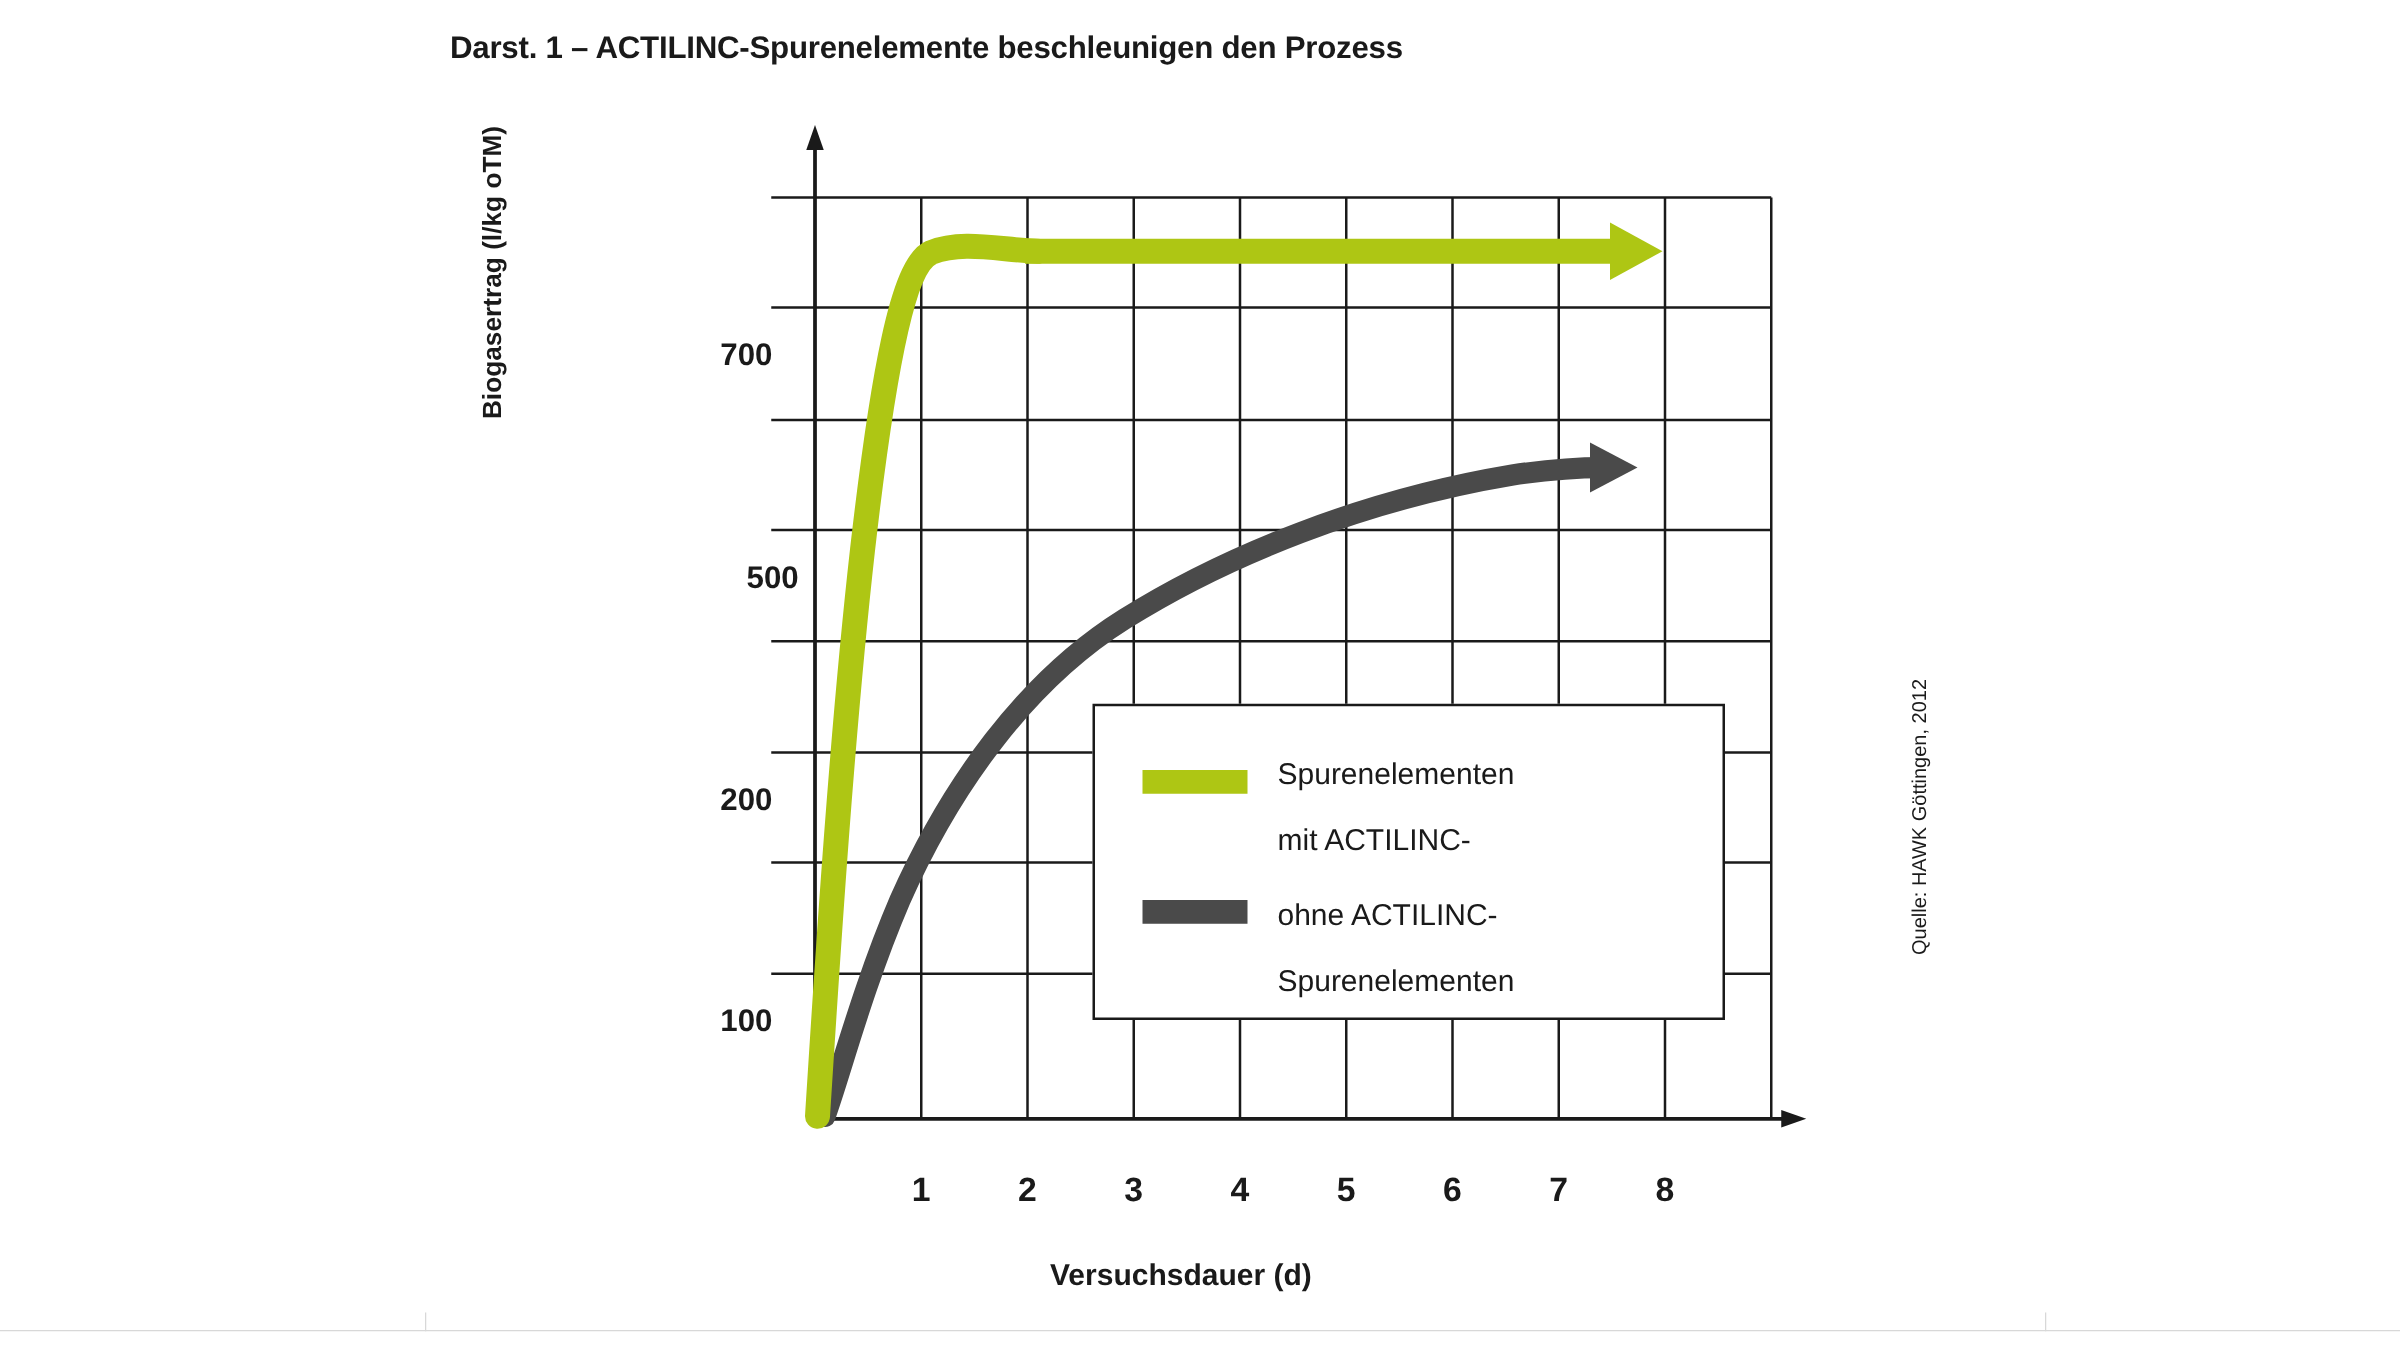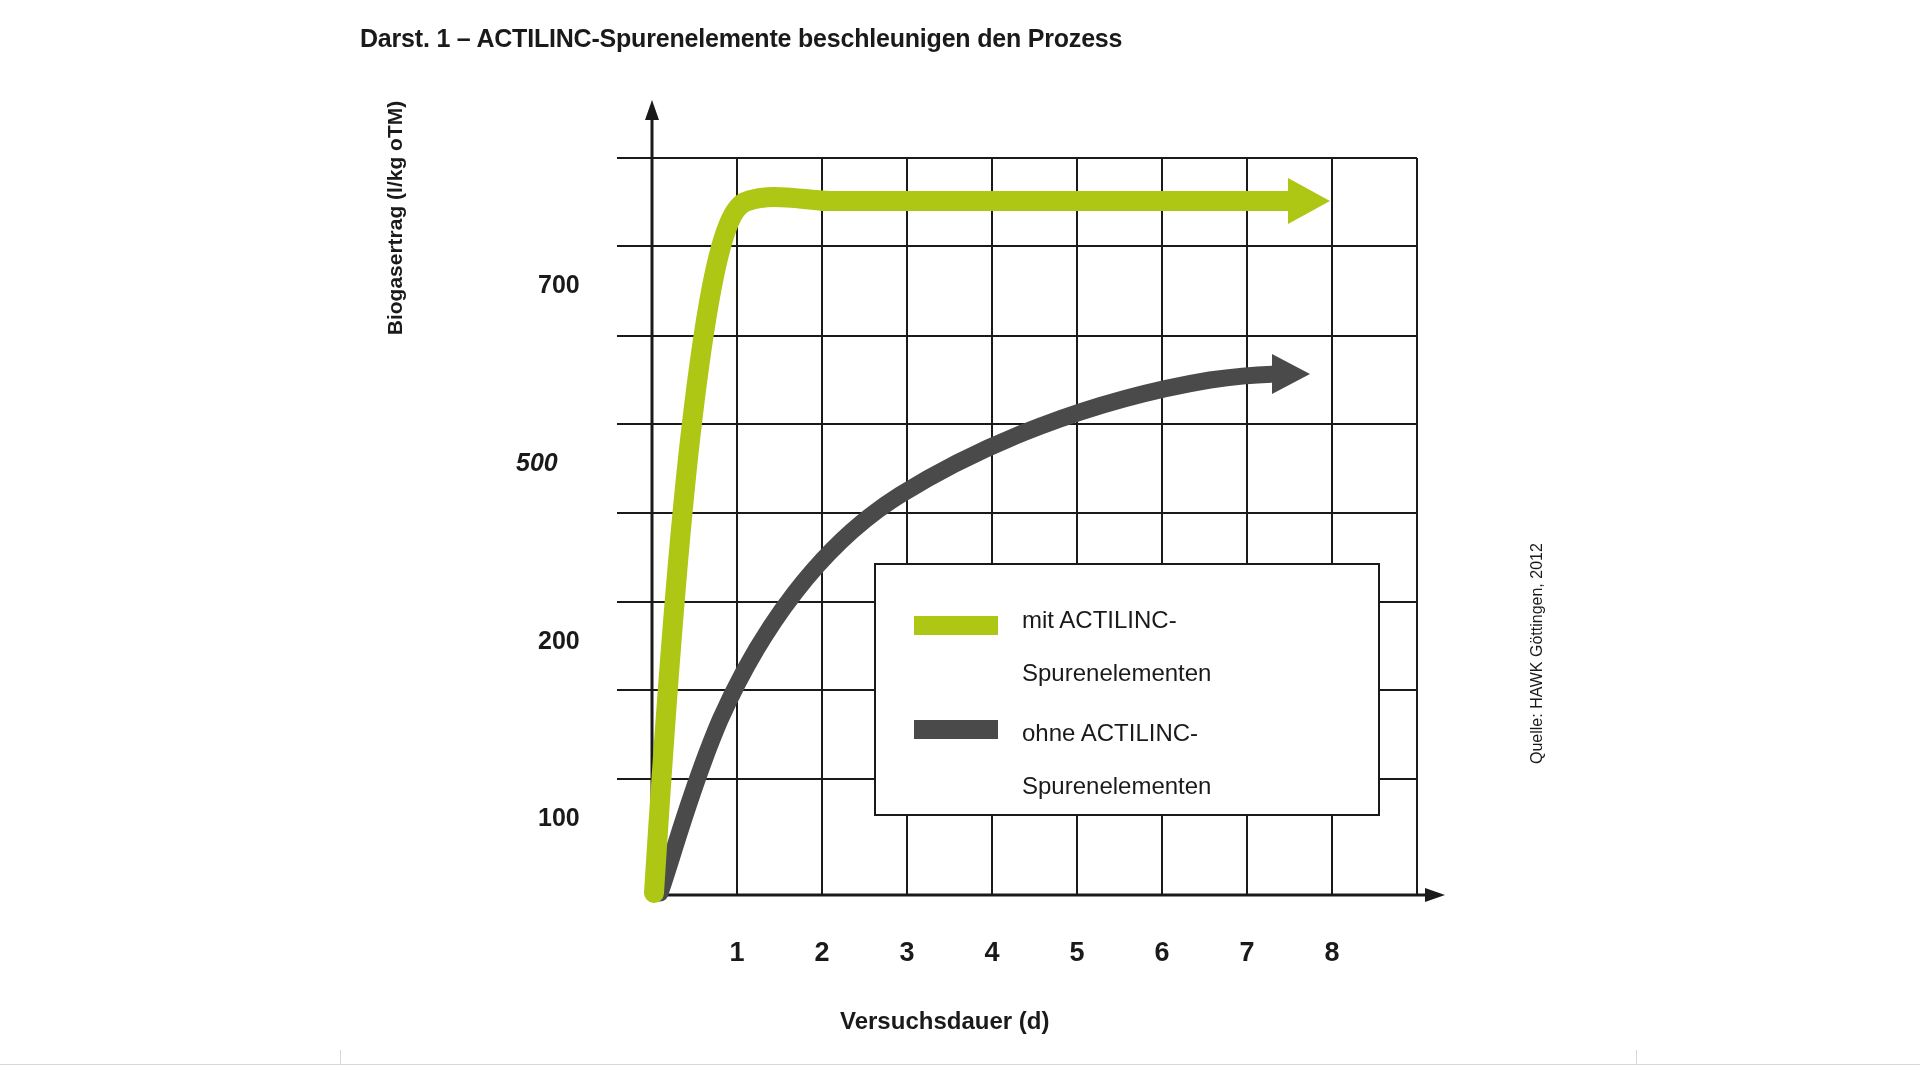--- a/index.html
+++ b/index.html
@@ -64,21 +64,21 @@
     width: 250px;
     transform: rotate(-90deg);
     transform-origin: left top;
     font-size: 16px;
     white-space: nowrap;
   }
   .ytick {
     position: absolute;
     font-size: 25px;
     font-weight: bold;
-    text-align: left;
+    text-align: right;
     width: 80px;
   }
   .xtick {
     position: absolute;
     font-size: 27px;
     font-weight: bold;
     text-align: center;
     width: 40px;
   }
   .legend-box {
@@ -178,21 +178,21 @@
 
       <g>
         <path d="M 654 893 C 660 800 672 600 690 440 C 706 300 722 212 745 202 C 770 192 800 200 830 201" fill="none" stroke="#aec614" stroke-width="20" stroke-linecap="round"></path>
         <path d="M 820 201 L 1295 201" fill="none" stroke="#aec614" stroke-width="20" stroke-linecap="butt"></path>
         <polygon points="1330,201 1288,178 1288,224" fill="#aec614"></polygon>
       </g>
     </svg>
 
     
     <div class="ytick" style="left:538px; top:270px;">700</div>
-    <div class="ytick" style="left:516px; top:448px;font-style:italic;">500</div>
+    <div class="ytick" style="left:559px; top:448px;">500</div>
     <div class="ytick" style="left:538px; top:626px;">200</div>
     <div class="ytick" style="left:538px; top:803px;">100</div>
 
     
     <div class="xtick" style="left:717px; top:937px;">1</div>
     <div class="xtick" style="left:802px; top:937px;">2</div>
     <div class="xtick" style="left:887px; top:937px;">3</div>
     <div class="xtick" style="left:972px; top:937px;">4</div>
     <div class="xtick" style="left:1057px; top:937px;">5</div>
     <div class="xtick" style="left:1142px; top:937px;">6</div>
@@ -200,22 +200,22 @@
     <div class="xtick" style="left:1312px; top:937px;">8</div>
 
     <div class="y-axis-title">Biogasertrag (l/kg oTM)</div>
     <div class="x-axis-title">Versuchsdauer (d)</div>
 
     
     <div class="legend-box">
       <div class="legend-row r1">
         <div class="legend-swatch" style="background:#aec614;"></div>
         <div class="legend-label">
+          <span>Spurenelementen</span>
           <span>mit ACTILINC-</span>
-          <span>Spurenelementen</span>
         </div>
       </div>
       <div class="legend-row r2">
         <div class="legend-swatch" style="background:#4a4a4a;"></div>
         <div class="legend-label">
           <span>ohne ACTILINC- Spurenelementen</span>
         </div>
       </div>
     </div>
 

